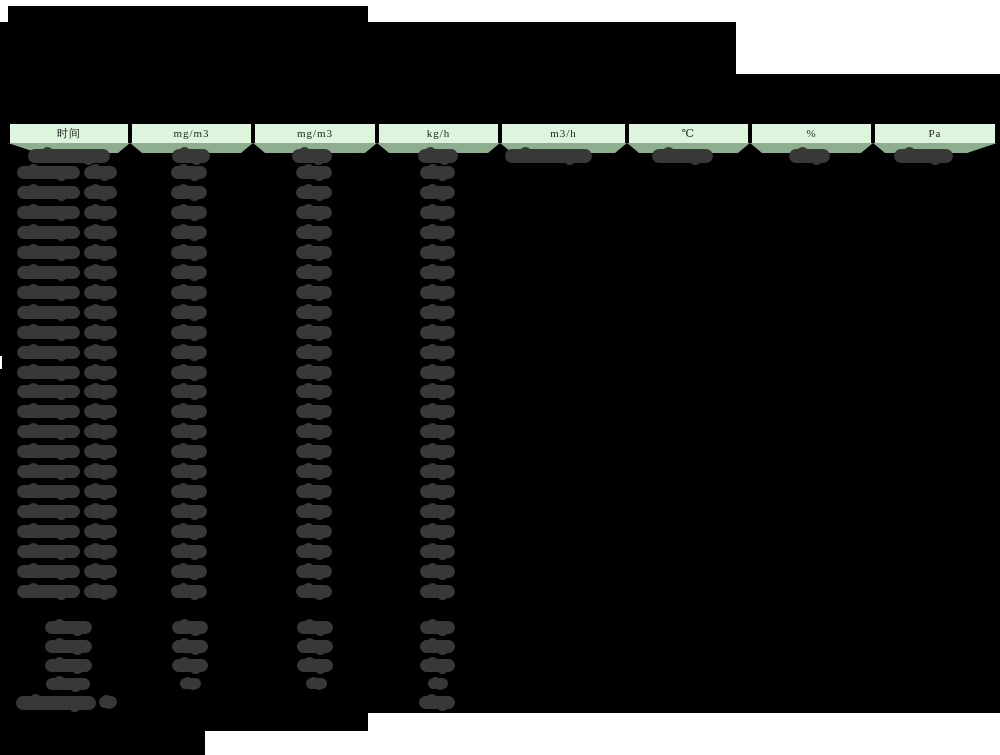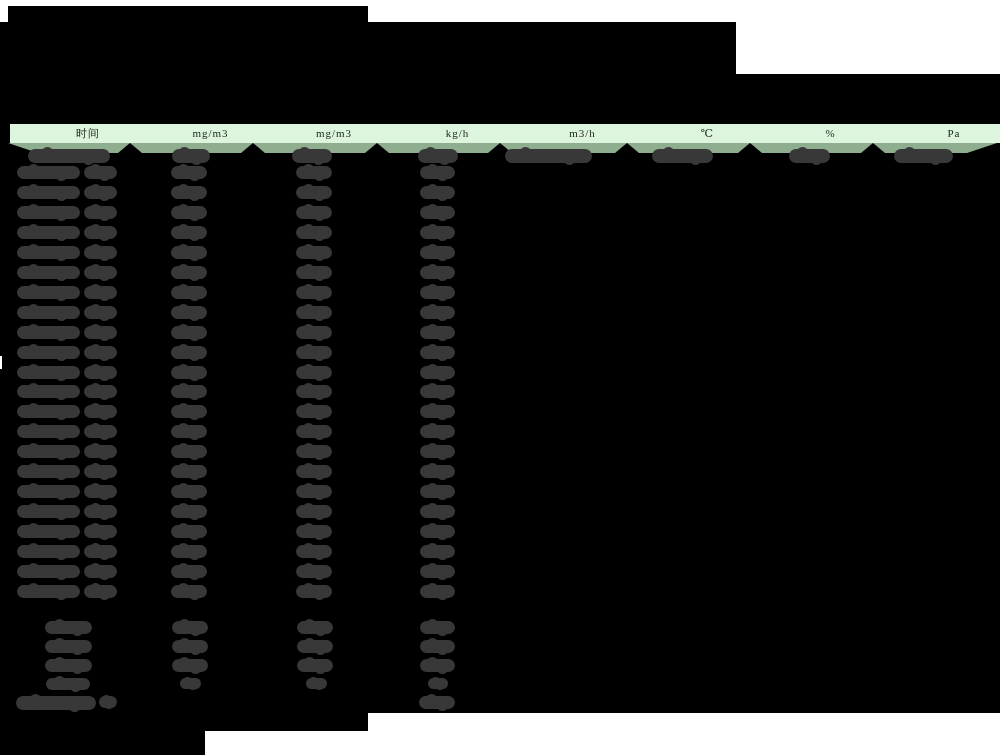--- a/index.html
+++ b/index.html
@@ -9,21 +9,21 @@
     background:var(--page-bg,#ffffff);overflow:hidden;
   }
   .black{position:absolute;background:#000;}
   .white-notch{position:absolute;background:#fff;}
   
   .header-band{position:absolute;left:8px;top:122px;width:989px;height:23px;background:#000;}
   .hcell{
     position:absolute;top:2px;height:19px;
     background:var(--header-bg,#ddf4dd);
     color:#1c241c;font-size:11px;line-height:19px;text-align:center;
-    letter-spacing:1px;white-space:nowrap;overflow:hidden;padding-left:19px;
+    letter-spacing:1px;white-space:nowrap;overflow:hidden;
   }
   
   .strip{position:absolute;left:8px;top:143px;width:989px;height:10px;background:var(--strip-bg,#8fad8f);}
   .wedge{position:absolute;top:0;width:0;height:0;
     border-left:12px solid transparent;border-right:12px solid transparent;
     border-bottom:10px solid #000;}
   .wedge-left{position:absolute;top:0;left:0;width:0;height:0;
     border-right:30px solid transparent;border-bottom:10px solid #000;}
   .wedge-right{position:absolute;top:0;right:0;width:0;height:0;
     border-left:30px solid transparent;border-bottom:10px solid #000;}

